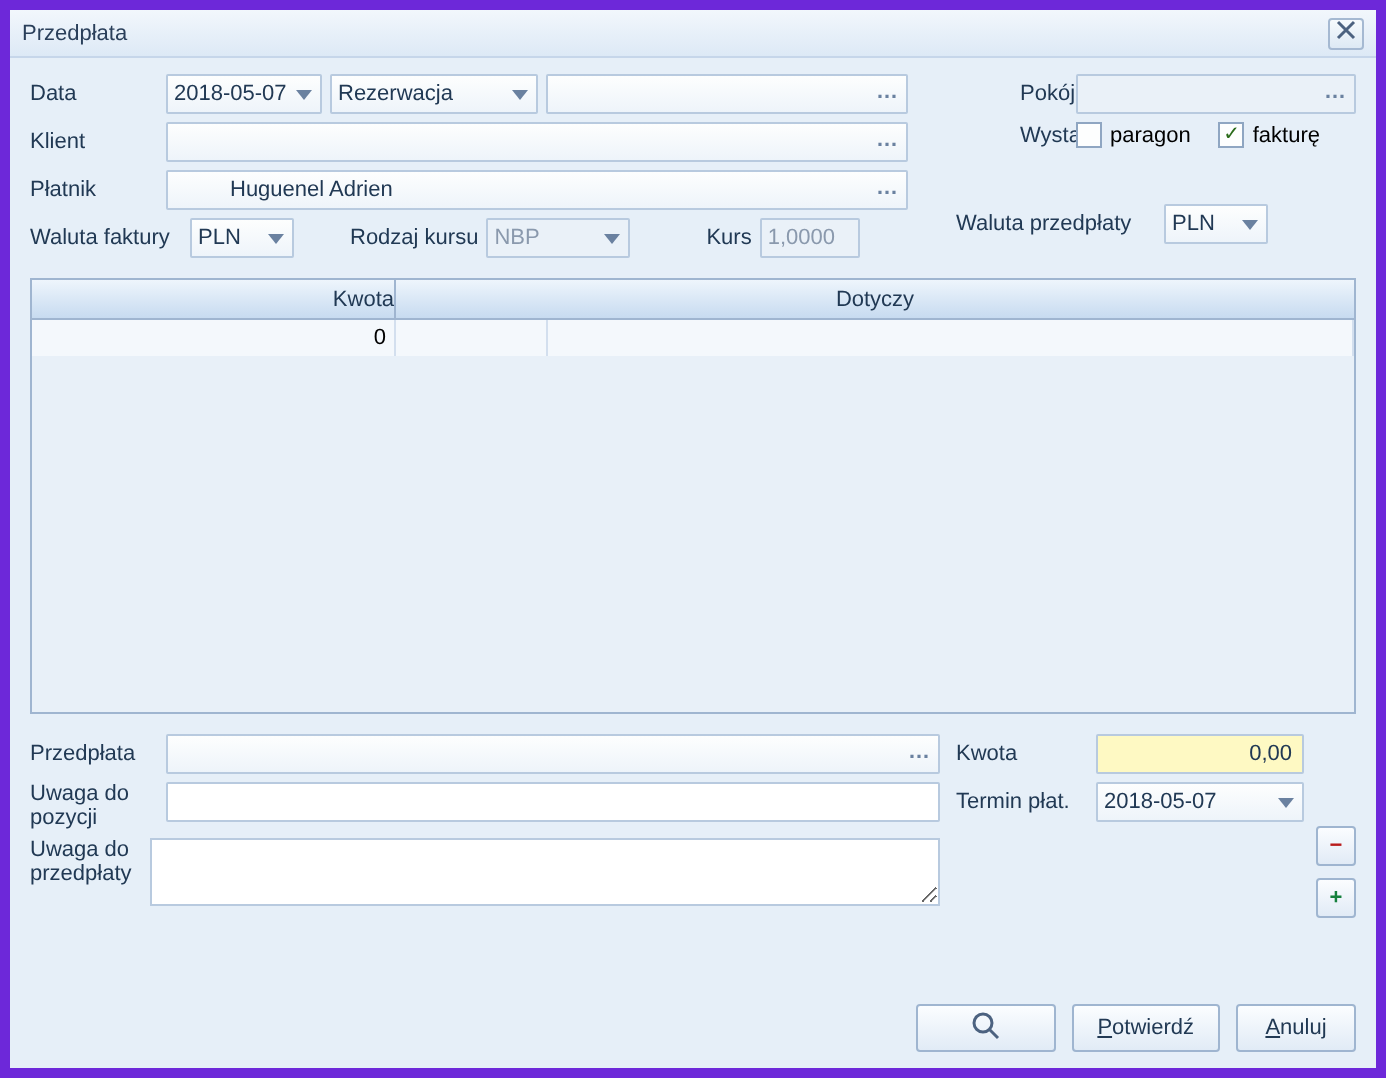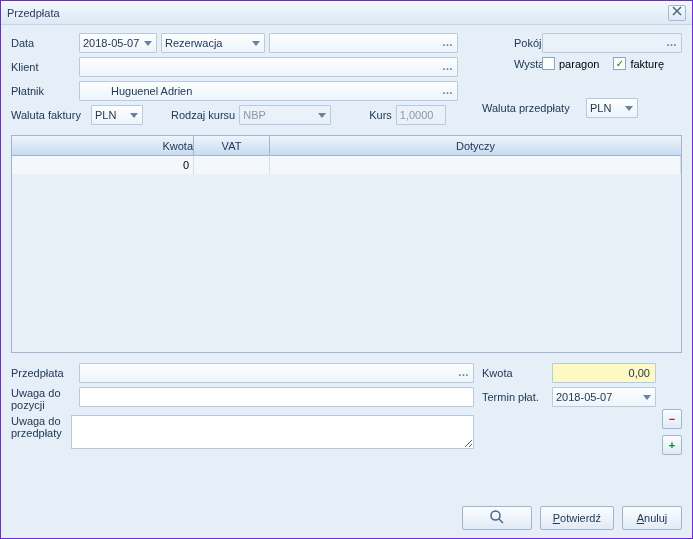--- a/index.html
+++ b/index.html
@@ -1,17 +1,17 @@
 <!DOCTYPE html>
 <html><head>
 <meta charset="utf-8">
 <style>
   * { box-sizing: border-box; font-family: Tahoma, Verdana, sans-serif; font-size: 11px; }
   body { margin: 0; background: #fff; }
-  .window { width: 693px; height: 539px; border: 1px solid #6d28d9; background: #e6eff8; position: relative; }
+  .window { width: 693px; height: 539px; border: 5px solid #6d28d9; background: #e6eff8; position: relative; }
   .titlebar {
     height: 24px; background: linear-gradient(#f2f7fc,#dde9f6);
     border-bottom: 1px solid #c6d6ea; display: flex; align-items: center;
     padding: 0 6px; color: #2a3f5a; font-size: 12px;
   }
   .titlebar .title { flex: 1; }
   .titlebar .close {
     width: 18px; height: 16px; border: 1px solid #a5b9d2;
     background: linear-gradient(#f6fafd,#dde9f4); text-align: center;
     line-height: 13px; color: #4c6280; cursor: pointer; border-radius: 2px;
@@ -127,21 +127,21 @@
           </div>
         </div>
 
         <div class="row">
           <span class="lbl" style="width:76px">Waluta faktury</span>
           <div class="field dropdown" style="width:52px">
             <span>PLN</span>
           </div>
           <span style="width:20px"></span>
           <span class="lbl">Rodzaj kursu</span>
-          <div class="field dropdown readonly" style="width:92px">
+          <div class="field dropdown readonly" style="width:72px">
             <span style="color:#8a99ad">NBP</span>
           </div>
           <span style="width:30px"></span>
           <span class="lbl">Kurs</span>
           <div class="field readonly" style="width:50px">
             <span style="color:#8a99ad">1,0000</span>
           </div>
         </div>
 
       </div>
@@ -171,21 +171,20 @@
           <div class="field dropdown" style="width:52px">
             <span>PLN</span>
           </div>
         </div>
       </div>
     </div>
 
     <div class="grid">
       <div class="grid-header">
         <div class="gh col-kwota">Kwota</div>
-        <div class="gh col-vat">VAT</div>
         <div class="gh col-dot" style="border-right:0">Dotyczy</div>
       </div>
       <div class="grid-body">
         <div class="grid-row alt">
           <div class="gc col-kwota">0</div>
           <div class="gc col-vat"></div>
           <div class="gc col-dot"></div>
         </div>
       </div>
     </div>

